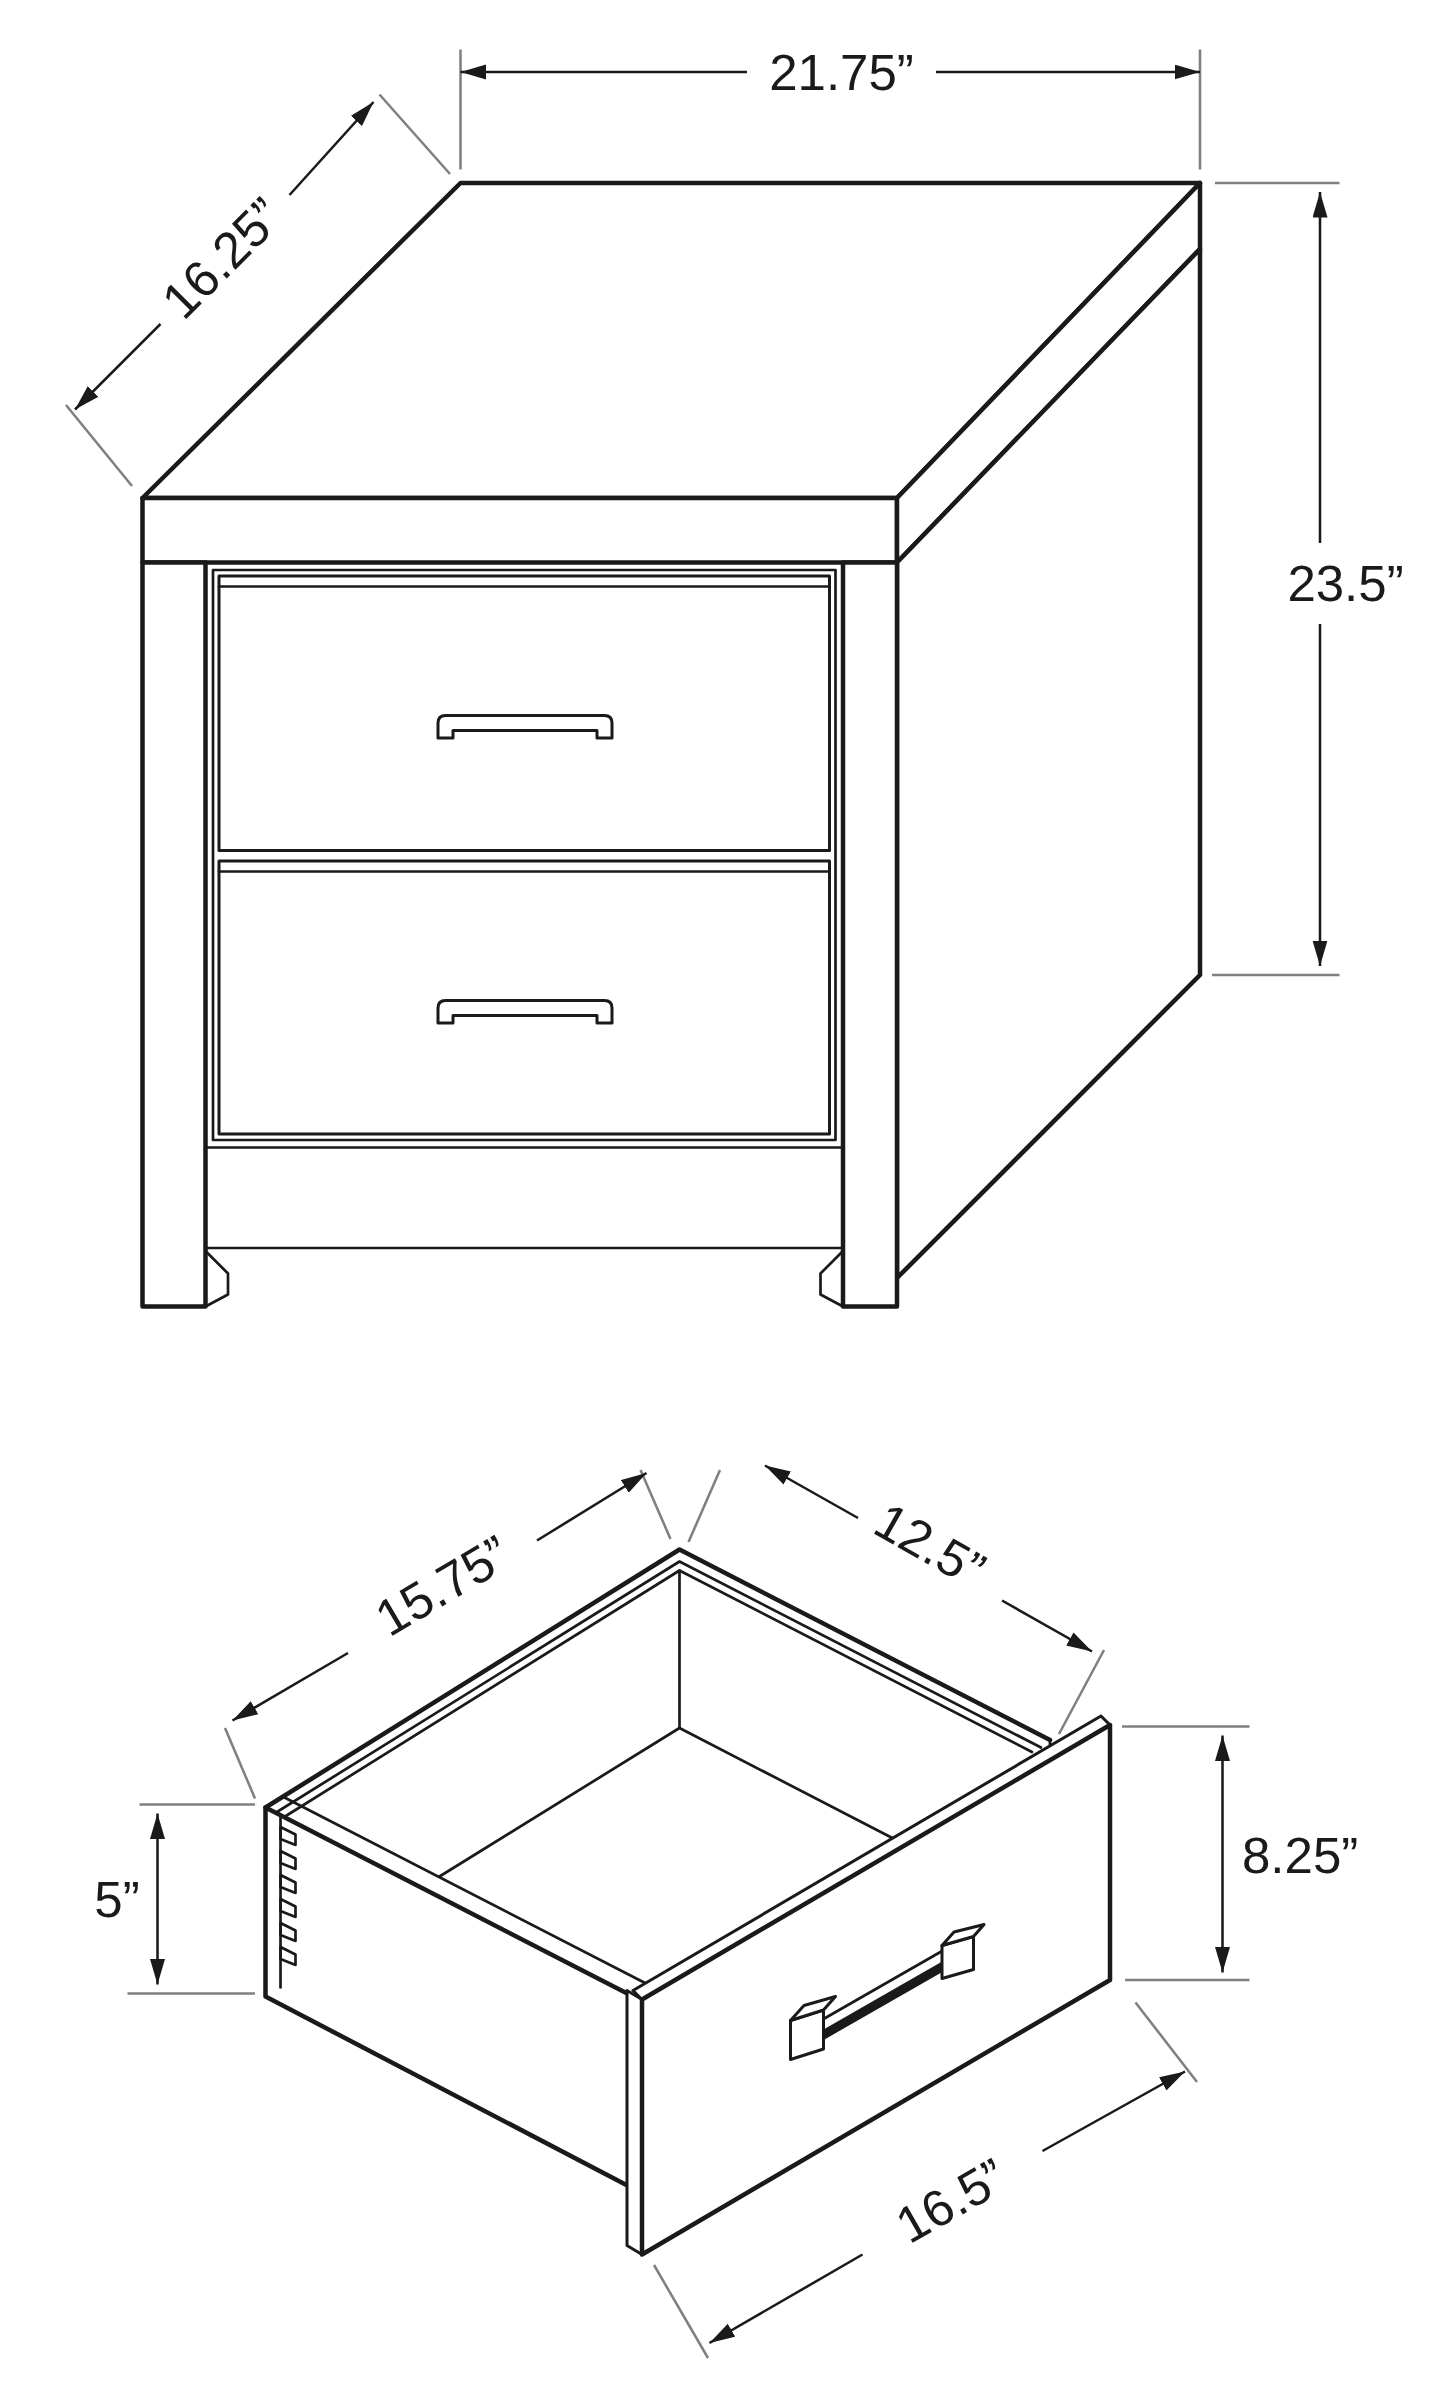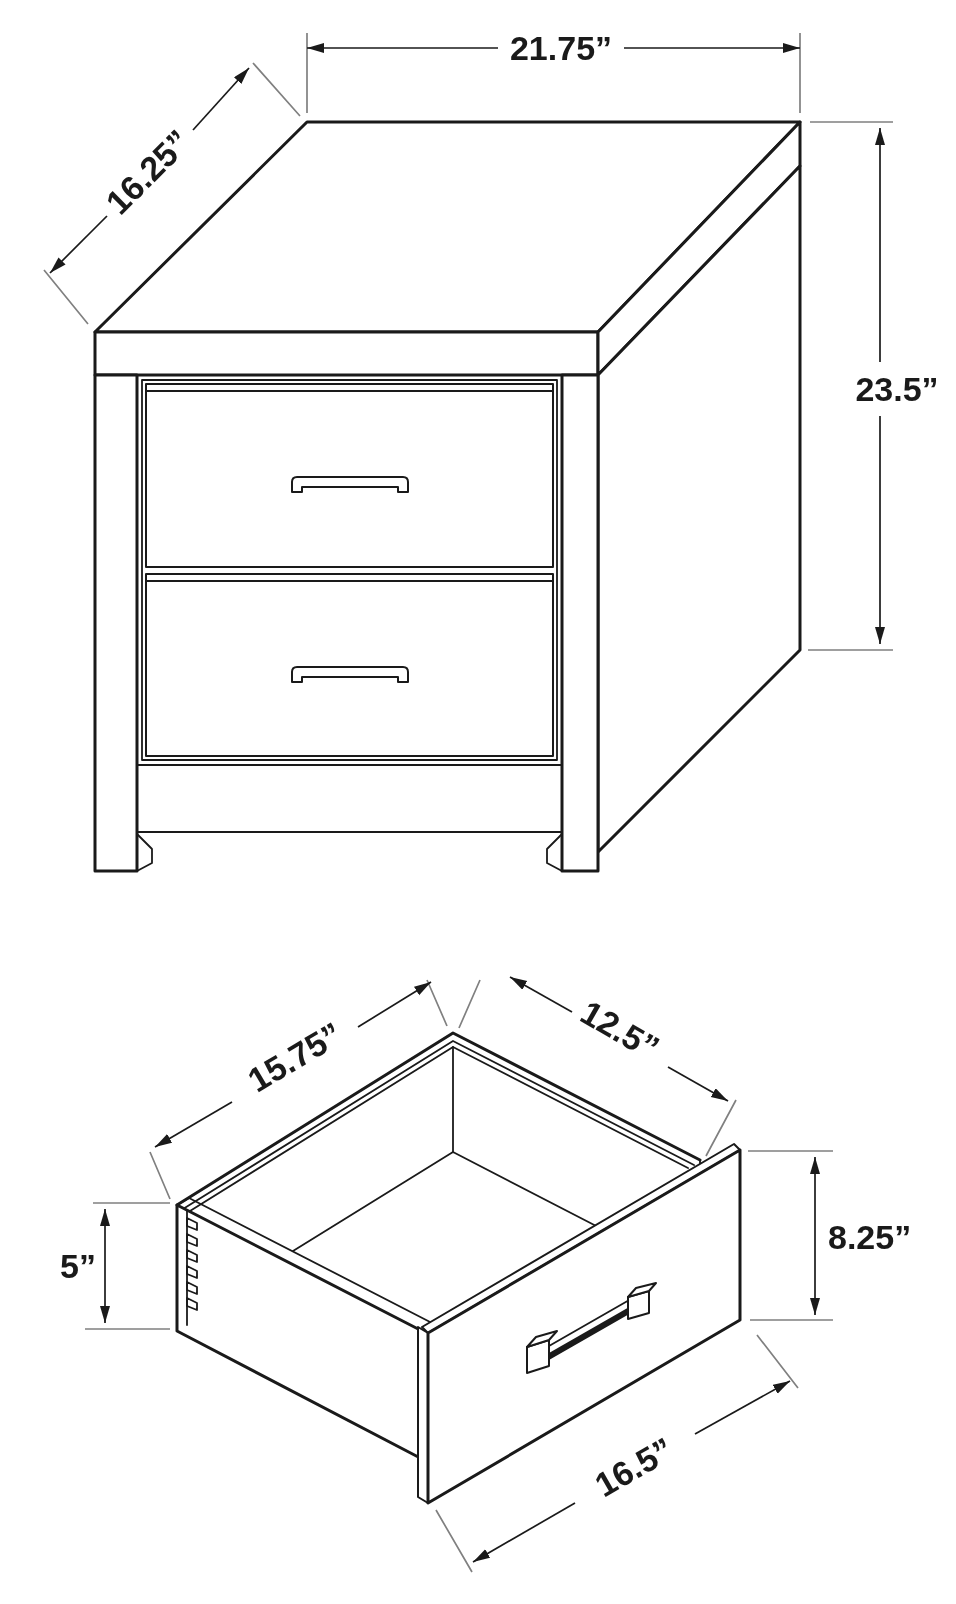--- a/index.html
+++ b/index.html
@@ -1,16 +1,16 @@
 <!DOCTYPE html>
 <html><head>
 <meta charset="utf-8">
 <style>
   html,body{margin:0;padding:0;background:#ffffff;}
-  .stage{position:relative;width:956px;height:1604px;background:#1d4ed8;overflow:hidden;font-weight:bold;}
+  .stage{position:relative;width:956px;height:1604px;background:#1d4ed8;overflow:hidden;}
   svg{display:block;}
   text{font-family:"Liberation Sans","DejaVu Sans",sans-serif;font-size:34px;fill:#1a1a1a;}
   .obj{fill:none;stroke:#1a1a1a;stroke-width:3;stroke-linejoin:round;stroke-linecap:round;}
   .objw{fill:#ffffff;stroke:#1a1a1a;stroke-width:3;stroke-linejoin:round;}
   .objw2{fill:#ffffff;stroke:#1a1a1a;stroke-width:2;stroke-linejoin:round;}
   .thin{fill:none;stroke:#1a1a1a;stroke-width:1.8;stroke-linejoin:round;stroke-linecap:round;}
   .dim{fill:none;stroke:#1a1a1a;stroke-width:1.7;}
   .ext{fill:none;stroke:#808080;stroke-width:1.7;}
   .solid{fill:#1a1a1a;stroke:none;}
 </style>

